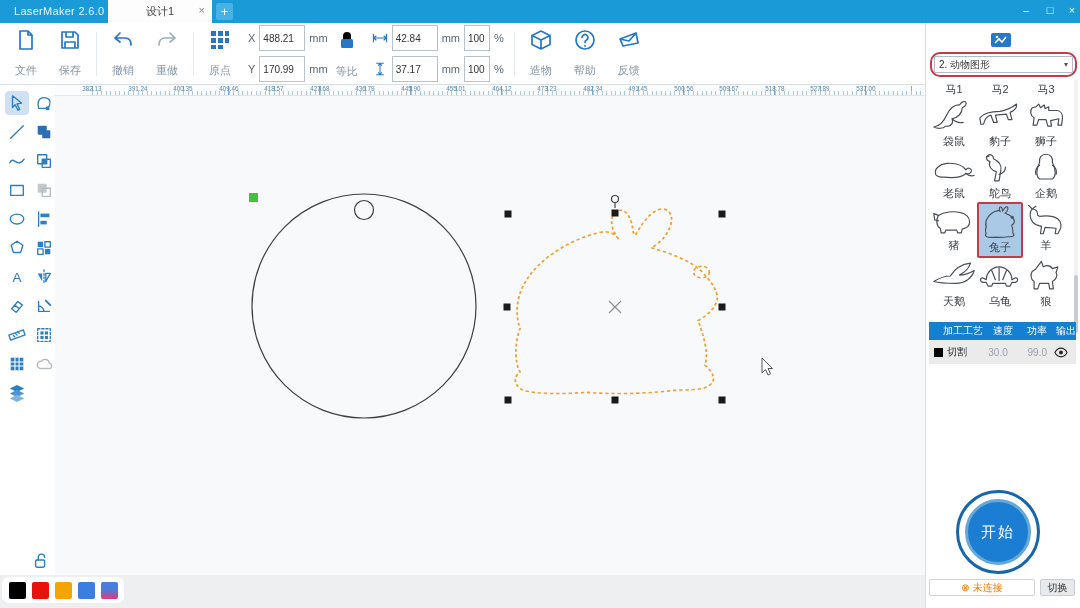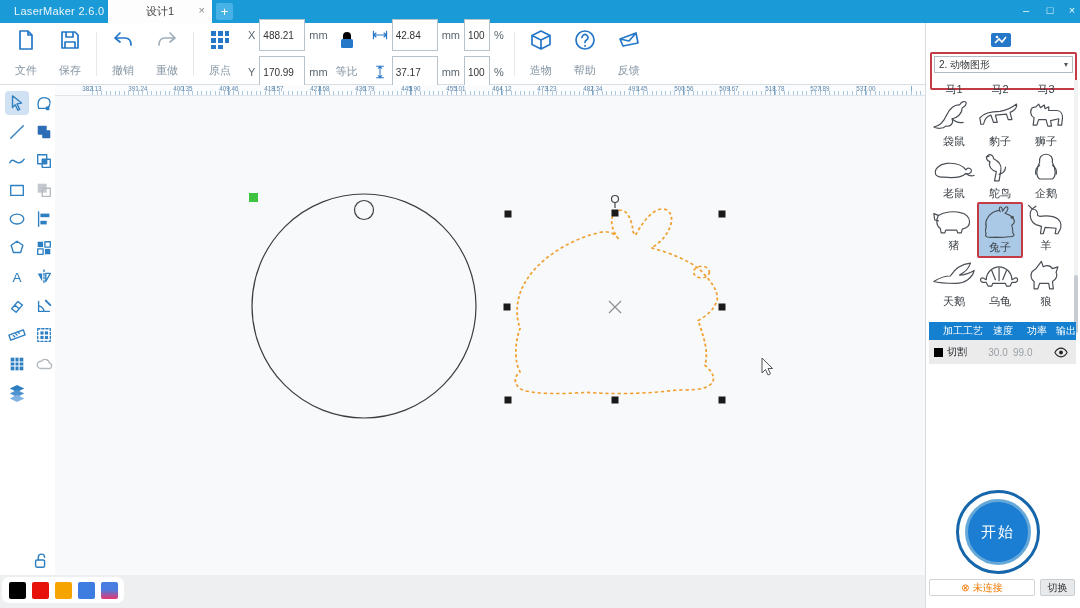--- a/index.html
+++ b/index.html
@@ -12,21 +12,21 @@
 #newtab{position:absolute;left:216px;top:3px;width:17px;height:17px;background:#46b2e5;color:#fff;display:flex;align-items:center;justify-content:center;font-size:13px;border-radius:2px}
 .winctl{position:absolute;top:4px;color:#f2fafd;font-size:11px;width:16px;text-align:center}
 
 #toolbar{position:absolute;left:0;top:23px;width:1080px;height:62px;background:#fff;border-bottom:1px solid #d9dee3;display:flex;align-items:center}
 .tbtn{display:flex;flex-direction:column;align-items:center;justify-content:center;gap:12px;width:44px}
 .tbtn svg{stroke:#2577c8;fill:none;stroke-width:1.7;stroke-linecap:round;stroke-linejoin:round}
 .tlabel{font-size:11px;color:#8495a3}
 .vsep{width:1px;height:44px;background:#e4e9ed;margin:0 4px}
 .xy-group{display:flex;flex-direction:column;gap:5px;margin-left:6px}
 .xy-row{display:flex;align-items:center;gap:4px;font-size:11px;color:#5a6771}
-.inp{width:46px;height:32px;border:1px solid #b7c2cb;font-size:10px;padding:0 3px;color:#333;background:#fff}
+.inp{width:46px;height:26px;border:1px solid #b7c2cb;font-size:10px;padding:0 3px;color:#333;background:#fff}
 .inp.pct{width:26px}
 .lockcol{display:flex;flex-direction:column;align-items:center;margin:0 8px;gap:13px}
 
 #lefttools{position:absolute;left:0;top:85px;width:55px;height:490px;background:#fff}
 #toolgrid{position:absolute;left:4px;top:3px;display:grid;grid-template-columns:26px 26px;grid-auto-rows:29px;column-gap:1px;justify-items:center;align-items:center}
 .tool{width:24px;height:24px;display:flex;align-items:center;justify-content:center;border-radius:4px}
 .tool.active{background:#cfe1f3}
 .tool svg{stroke:#2d7fc1;fill:none;stroke-width:1.5;stroke-linecap:round;stroke-linejoin:round}
 .tool.dis svg{stroke:#b3bac0}
 
@@ -36,21 +36,21 @@
 .rlabel{position:absolute;top:0;width:34px;text-align:center;font-size:7px;color:#5f87ac;transform:scale(.9)}
 #canvas{position:absolute;left:55px;top:96px;width:870px;height:479px;background:#f8f9fb}
 
 #bottombar{position:absolute;left:0;top:575px;width:925px;height:33px;background:#edeff1}
 #palettebox{position:absolute;left:2px;top:2px;width:122px;height:26px;background:#fff;border-radius:7px;display:flex;align-items:center;gap:6px;padding-left:7px}
 .swatch{width:17px;height:17px;border-radius:2px}
 
 #rightpanel{position:absolute;left:925px;top:23px;width:155px;height:585px;background:#fff;border-left:1px solid #d8dcdf}
 #paneltab{position:absolute;left:60px;top:8px;width:30px;text-align:center}
 #paneltab .bar{position:absolute;left:3px;top:24px;width:24px;height:2px;background:#2577c8}
-#dropdown-wrap{position:absolute;left:4px;top:29px;width:147px;height:38px;border:2px solid #c43b48;border-radius:2px;background:#fff}
+#dropdown-wrap{position:absolute;left:4px;top:29px;width:147px;height:25px;border:2px solid #c43b48;border-radius:10px;background:#fff}
 #dropdown{position:absolute;left:2px;top:2px;width:139px;height:17px;border:1px solid #b3bcc4;font-size:10px;color:#333;display:flex;align-items:center;padding:0 4px;background:#fff}
 #dropdown .caret{position:absolute;right:4px;top:3px;font-size:8px;color:#555}
 #gallery{position:absolute;left:5px;top:57px;width:138px}
 .grow{display:grid;grid-template-columns:46px 46px 46px;justify-items:center}
 .gcell{display:flex;flex-direction:column;align-items:center;width:46px;padding:1px 0}
 .gcell svg{stroke:#4a4f55;fill:none;stroke-width:1.3;stroke-linecap:round;stroke-linejoin:round}
 .glabel{font-size:11px;color:#3c4248;margin-top:1px}
 .gcell.sel{background:#a9c9e7;border:2px solid #c43b48;border-radius:2px}
 #gscroll{position:absolute;left:148px;top:57px;width:4px;height:255px;background:#f1f2f4}
 #gthumb{position:absolute;left:0;top:195px;width:4px;height:58px;background:#c6ccd2;border-radius:2px}
@@ -512,21 +512,21 @@
     <div id="proc-head">
       <span style="width:54px">加工工艺</span>
       <span style="width:30px">速度</span>
       <span style="width:34px">功率</span>
       <span style="width:29px">输出</span>
     </div>
     <div class="prow">
       <span class="csw"></span>
       <span style="width:36px">切割</span>
       <span class="gray" style="width:30px;text-align:center">30.0</span>
-      <span class="gray" style="width:34px;text-align:left">99.0</span>
+      <span class="gray" style="width:34px;text-align:right">99.0</span>
       <svg width="14" height="11" viewBox="0 0 16 12" style="margin-left:7px">
           <path d="M1,6 C3,2.5 6,1 8,1 C10,1 13,2.5 15,6 C13,9.5 10,11 8,11 C6,11 3,9.5 1,6 Z" fill="none" stroke="#222" stroke-width="1.2"></path>
           <circle cx="8" cy="6" r="2.2" fill="#222"></circle>
         </svg>
     </div>
   </div>
 
   <div id="startbtn">
     <div class="disc">
         <span>开始</span>

